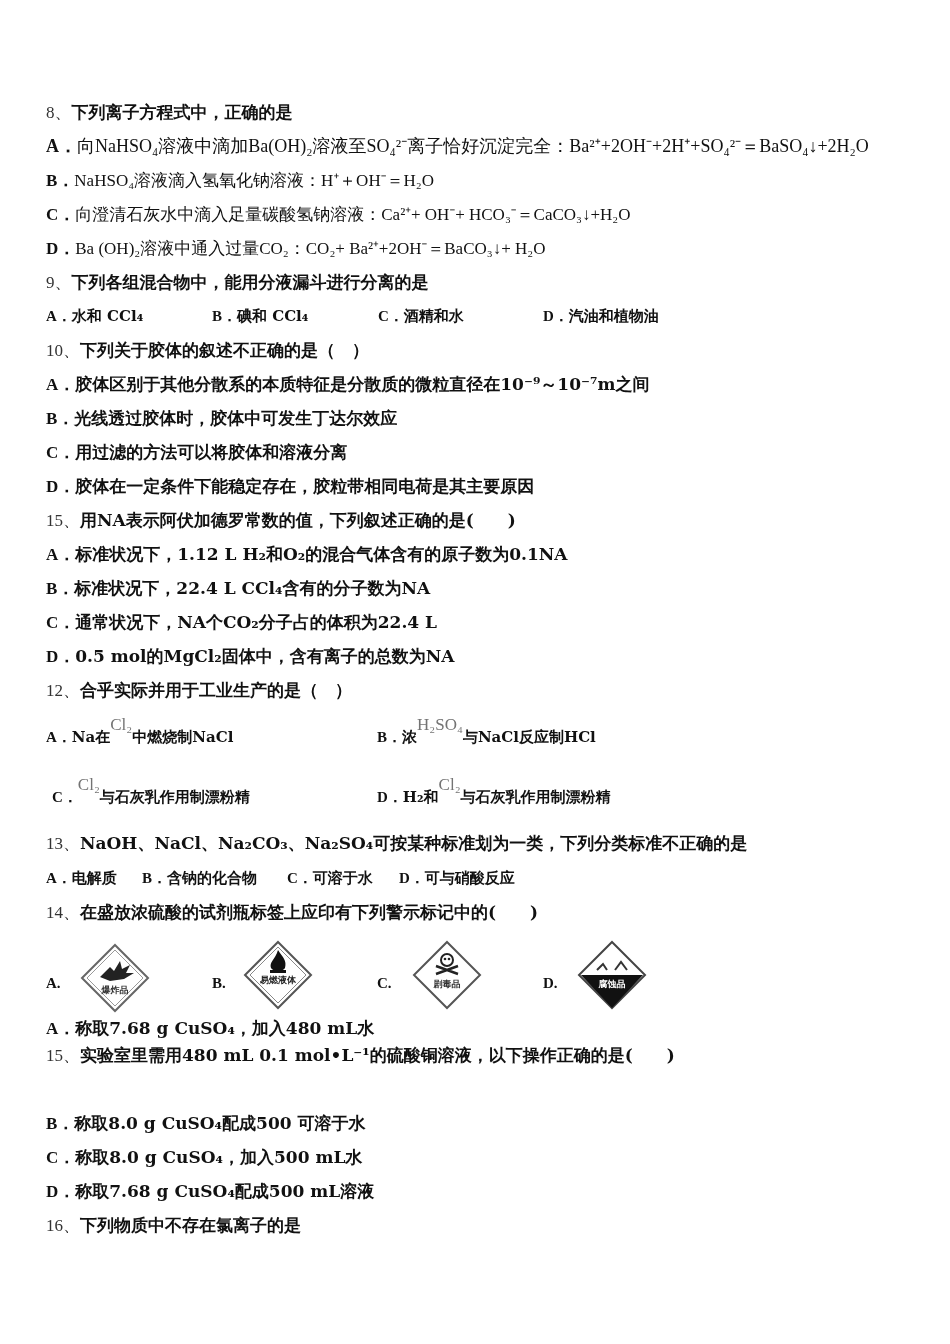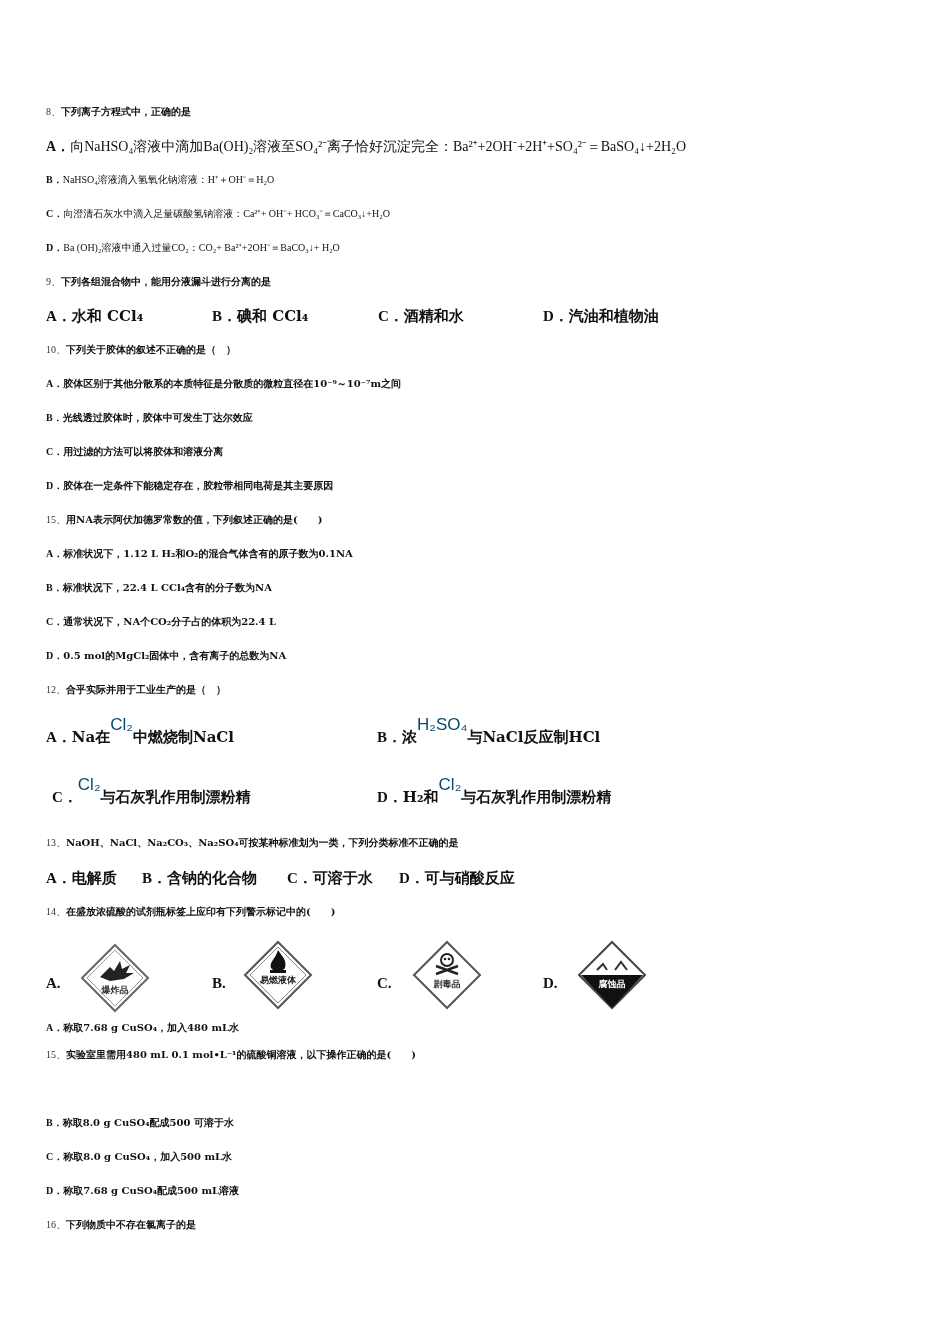--- a/index.html
+++ b/index.html
@@ -1,36 +1,36 @@
 <!DOCTYPE html>
 <html><head>
 <meta charset="utf-8">
 <style>
   html, body { margin: 0; padding: 0; background: #ffffff; }
   body { width: 950px; height: 1344px; position: relative; overflow: hidden;
          font-family: "DejaVu Serif", "Liberation Serif", serif; color: #111; }
-  .line { position: absolute; left: 46px; font-size: 10px; line-height: 20px; white-space: nowrap; }
+  .line { position: absolute; left: 46px; font-size: 17px; line-height: 20px; white-space: nowrap; }
   .qnum { font-family: "Liberation Serif", serif; color: #333; font-weight: normal; }
   .qtext { font-weight: bold; }
   .opt { font-weight: bold; }
   .opt .lbl { font-family: "Liberation Serif", serif; font-weight: bold; }
   .chemf { font-family: "Liberation Serif", serif; font-weight: normal; }
   .boldf { font-family: "Liberation Serif", serif; font-weight: bold; }
-  .formula-img { position: relative; top: -12px; font-family: Liberation Sans, sans-serif; font-weight: normal; color: #0c4a6e; font-size: 17px; }
+  .formula-img { position: relative; top: -12px; font-family: Liberation Serif, serif; font-weight: normal; color: #737373; font-size: 17px; }
   .inline-opt { position: absolute; font-size: 15px; line-height: 20px; white-space: nowrap; font-weight: bold; }
   .hazard { position: absolute; width: 70px; height: 70px; }
   .hazard svg { width: 70px; height: 70px; }
 </style>
 </head>
 <body>
 
 <div class="line" style="top:102px">
   <span class="qnum">8、</span><span class="qtext">下列离子方程式中，正确的是</span>
 </div>
-<div class="line opt" style="top:136px; font-size:14px">
+<div class="line opt" style="top:136px; font-size:18px">
   <span class="lbl">A．</span><span class="chemf">向NaHSO₄溶液中滴加Ba(OH)₂溶液至SO₄²⁻离子恰好沉淀完全：Ba²⁺+2OH⁻+2H⁺+SO₄²⁻＝BaSO₄↓+2H₂O</span>
 </div>
 <div class="line opt" style="top:170px">
   <span class="lbl">B．</span><span class="chemf">NaHSO₄溶液滴入氢氧化钠溶液：H⁺＋OH⁻＝H₂O</span>
 </div>
 <div class="line opt" style="top:204px">
   <span class="lbl">C．</span><span class="chemf">向澄清石灰水中滴入足量碳酸氢钠溶液：Ca²⁺+ OH⁻+ HCO₃⁻＝CaCO₃↓+H₂O</span>
 </div>
 <div class="line opt" style="top:238px">
   <span class="lbl">D．</span><span class="chemf">Ba (OH)₂溶液中通入过量CO₂：CO₂+ Ba²⁺+2OH⁻＝BaCO₃↓+ H₂O</span>

